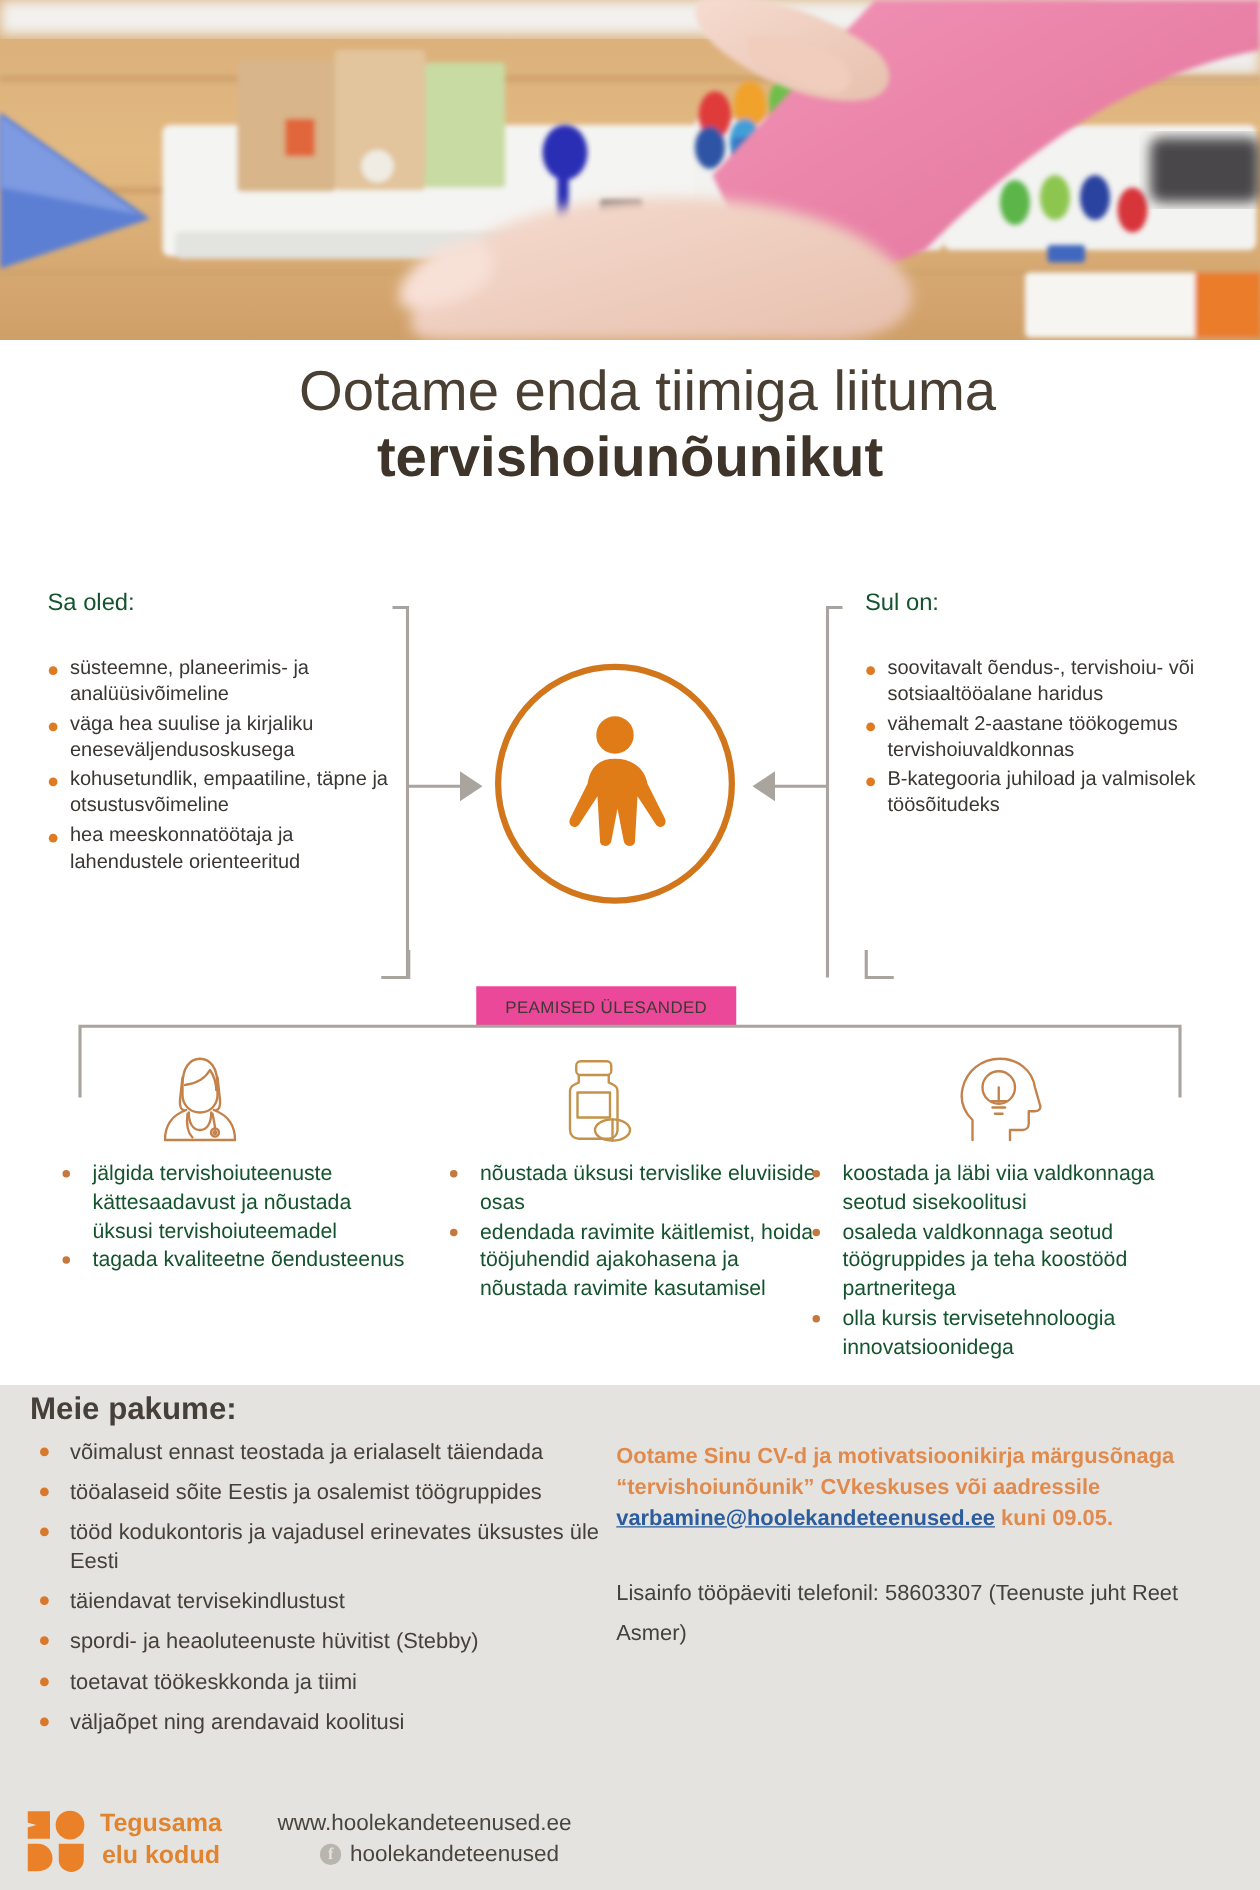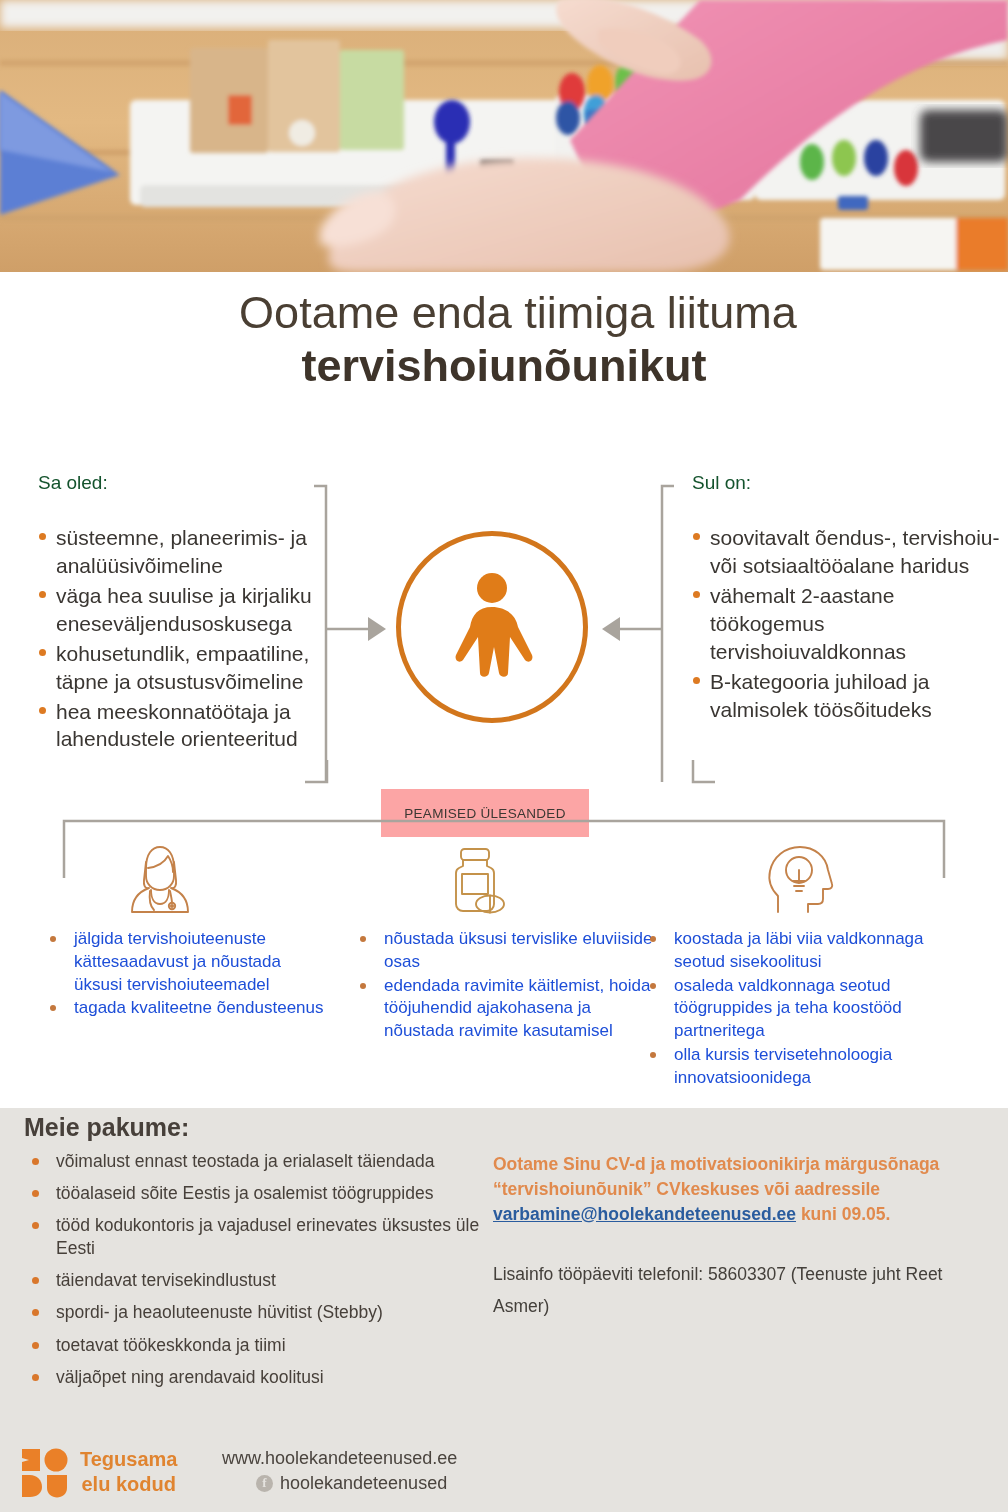--- a/index.html
+++ b/index.html
@@ -20,53 +20,53 @@
   .title-block { position:absolute; left:0; top:288px; width:1008px; text-align:center; }
   .title-line1 { font-size:45px; color:#4a3f33; letter-spacing:0px; line-height:1.12;
                  font-weight:400;padding-left:28px; }
   .title-line2 { font-size:45px; color:#3e342a; font-weight:bold; line-height:1.25; }
 
   
   .col-left  { position:absolute; left:38px; top:472px; width:290px; }
   .col-right { position:absolute; left:692px; top:472px; width:316px; }
   .col-head { font-size:19px; color:#14532d; margin-bottom:30px; }
   ul.bullets { list-style:none; }
-  ul.bullets li { position:relative; padding-left:18px; font-size:21px; color:#3a3632;
+  ul.bullets li { position:relative; padding-left:18px; font-size:16px; color:#3a3632;
                   line-height:1.33; margin-bottom:2px; }
   ul.bullets li::before { content:""; position:absolute; left:1px; top:9px;
                   width:7px; height:7px; border-radius:50%; background:#dd7a22; }
 
   
   .center-circle { position:absolute; left:396px; top:531px; width:192px; height:192px;
                    border:5px solid #d2761c; border-radius:50%;
                    display:flex; align-items:center; justify-content:center; }
   .center-circle svg { width:100px; height:112px; display:block; }
 
   
   .conn { position:absolute; }
   .conn svg { display:block; }
 
   
-  .section-label { position:absolute; left:381px; top:789px; width:208px; height:48px;
-                   background:#fca5a5; display:flex; align-items:center; justify-content:center; }
+  .section-label { position:absolute; left:381px; top:789px; width:208px; height:32px;
+                   background:#ec4899; display:flex; align-items:center; justify-content:center; }
   .section-label span { font-size:13.5px; letter-spacing:.3px; color:#3c3833; font-weight:400; }
 
   
   .task-icons { position:absolute; left:0; top:838px; width:1008px; height:84px; }
   .task-icon { position:absolute; width:84px; height:84px; }
   .task-icon svg { width:84px; height:84px; display:block; }
   #ti-0 { left:118px; } #ti-1 { left:433px; } #ti-2 { left:758px; }
 
   
   .task-col { position:absolute; top:928px; }
   #tc-0 { left:40px;  width:290px; }
   #tc-1 { left:350px; width:310px; }
   #tc-2 { left:640px; width:330px; }
   ul.tasks { list-style:none; }
-  ul.tasks li { position:relative; padding-left:34px; font-size:17px; color:#1d4ed8;
+  ul.tasks li { position:relative; padding-left:34px; font-size:17px; color:#14532d;
                 line-height:1.34; margin-bottom:1px; }
   ul.tasks li::before { content:""; position:absolute; left:10px; top:8px;
                 width:6px; height:6px; border-radius:50%; background:#c4783d; }
 
   
   .offer-panel { position:absolute; left:0; top:1108px; width:1008px; height:404px;
                  background:#e5e3df; }
   .offer-head { position:absolute; left:24px; top:1113px; font-size:25px; font-weight:bold;
                 color:#47403a; }
   .offer-list { position:absolute; left:20px; top:1150px; width:470px; }

